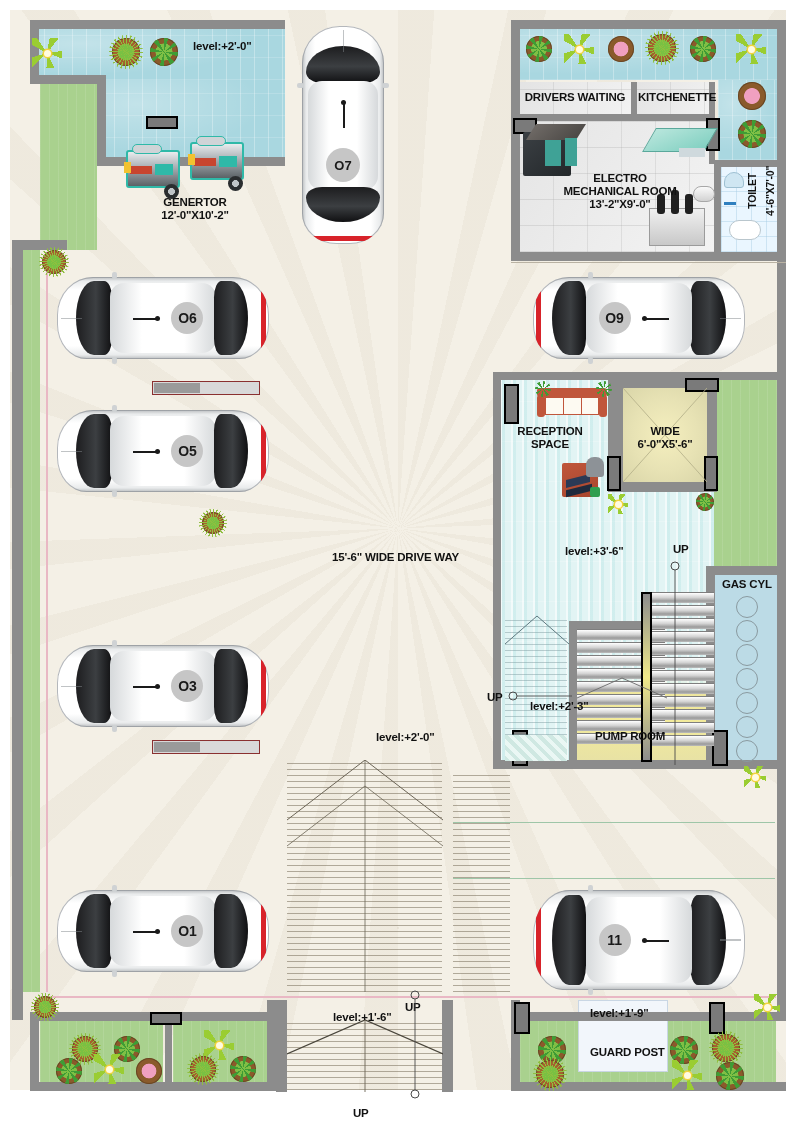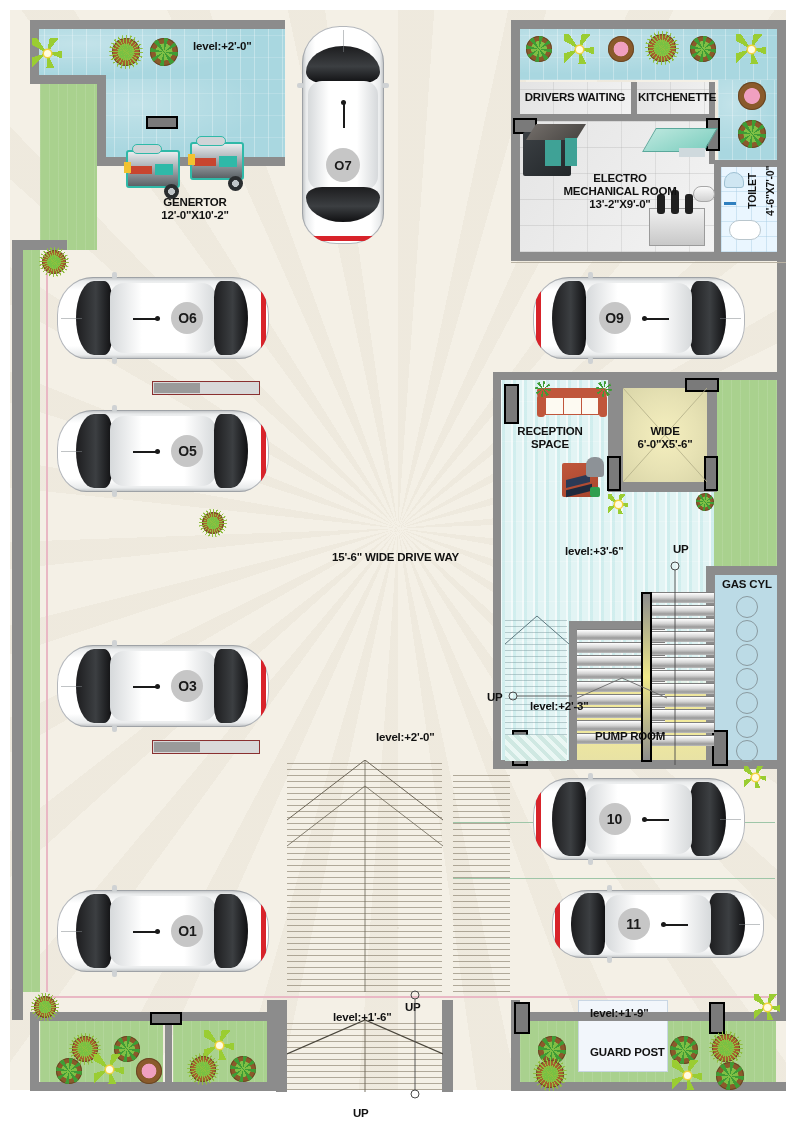--- a/index.html
+++ b/index.html
@@ -598,35 +598,22 @@
       <div class="wind-r"></div>
       <div class="tail"></div>
       <div class="hood-split"></div>
       <div class="antenna"></div>
       <div class="badge">O9</div>
     </div>
     <div class="mirror l"></div>
     <div class="mirror r"></div>
   </div>
 
-  <div class="car h flip" style="left:533px; top:778px; width:212px; height:82px;">
-    <div class="body">
-      <div class="wind-f"></div>
-      <div class="roof"></div>
-      <div class="wind-r"></div>
-      <div class="tail"></div>
-      <div class="hood-split"></div>
-      <div class="antenna"></div>
-      <div class="badge">10</div>
-    </div>
-    <div class="mirror l"></div>
-    <div class="mirror r"></div>
-  </div>
-
-  <div class="car h flip" style="left:552px; top:890px; width:212px; height:68px;">
+
+  <div class="car h flip" style="left:533px; top:890px; width:212px; height:100px;">
     <div class="body">
       <div class="wind-f"></div>
       <div class="roof"></div>
       <div class="wind-r"></div>
       <div class="tail"></div>
       <div class="hood-split"></div>
       <div class="antenna"></div>
       <div class="badge">11</div>
     </div>
     <div class="mirror l"></div>

